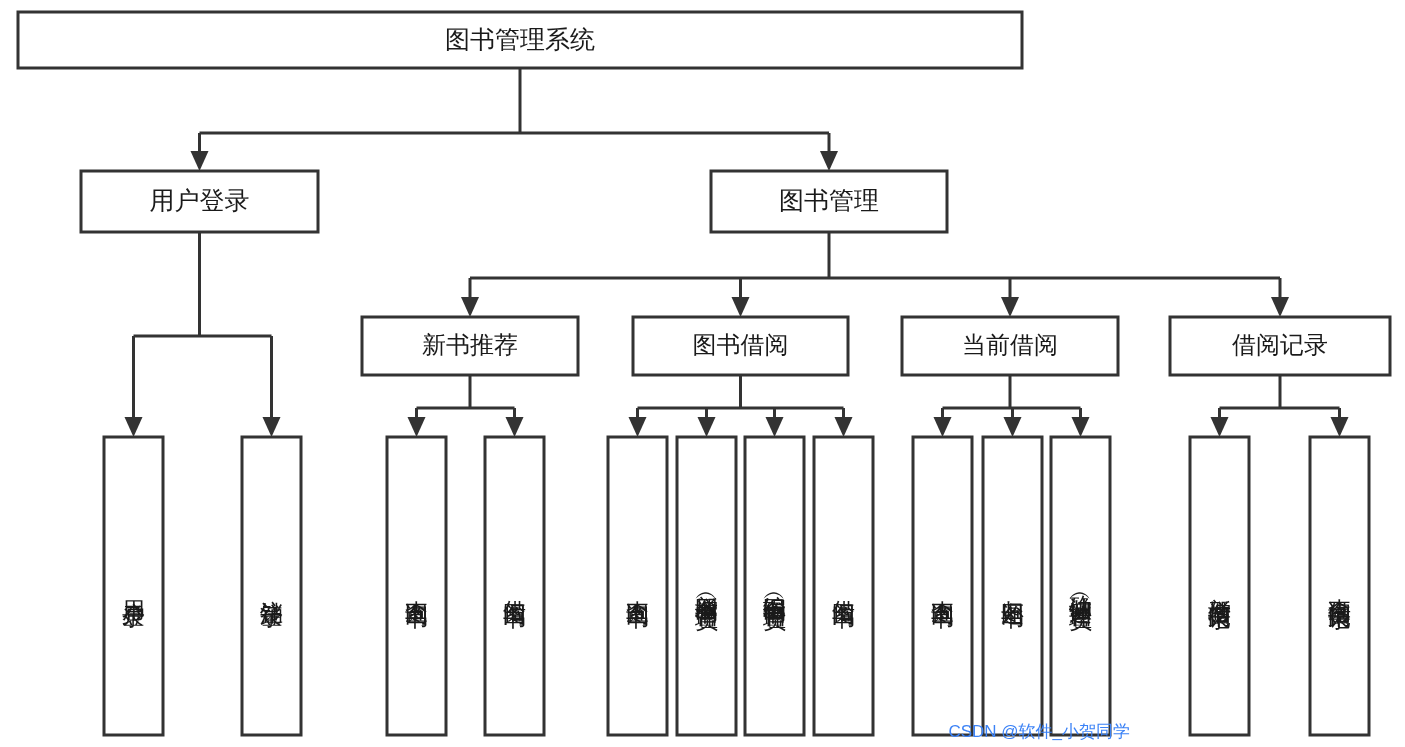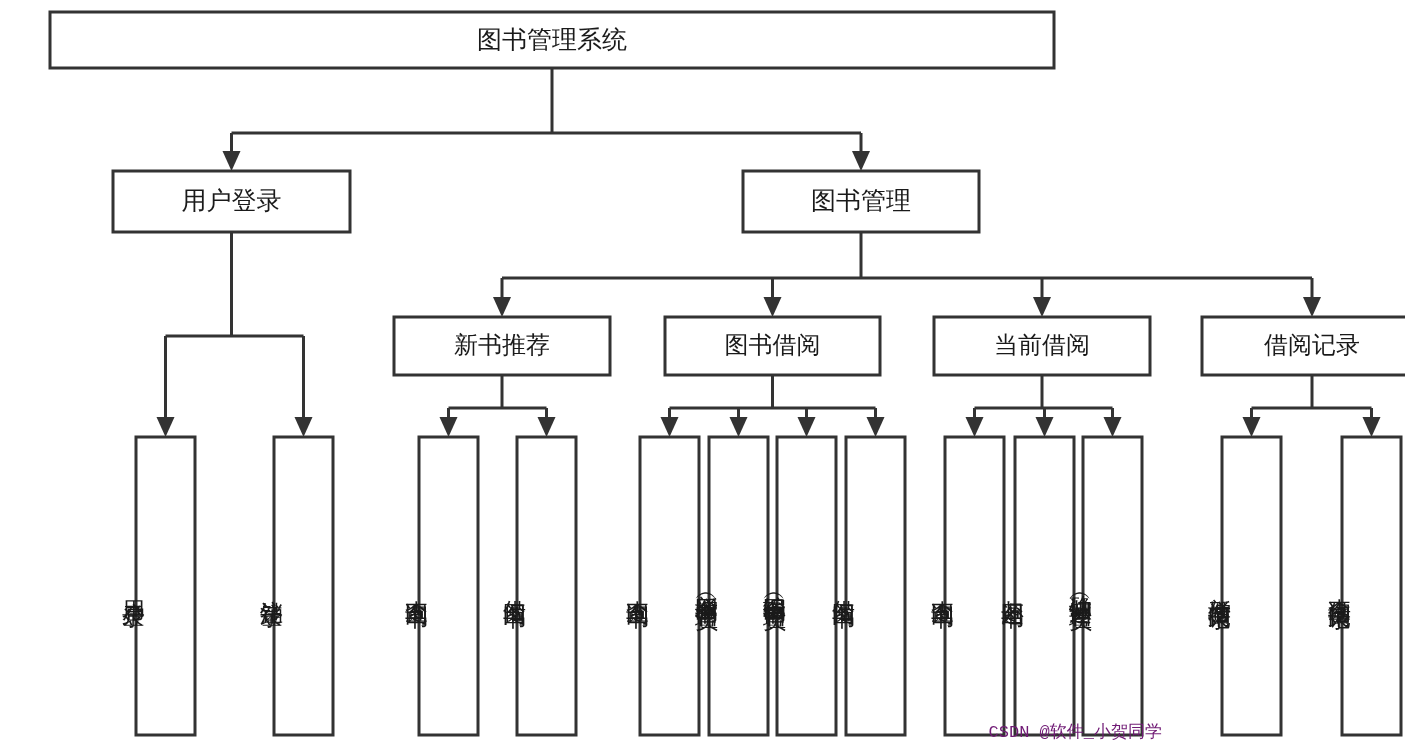--- a/index.html
+++ b/index.html
@@ -13,21 +13,20 @@
     font-family: "Liberation Sans", "DejaVu Sans", sans-serif;
     overflow: hidden;
     position: relative;
   }
   #diagram-root {
     position: absolute;
     top: 0;
     left: 0;
     width: 1140px;
     height: 747px;
-    padding-left: 32px;
   }
   .node-box {
     fill: #ffffff;
     stroke: #333333;
     stroke-width: 3;
   }
   .connector {
     stroke: #333333;
     stroke-width: 3;
     fill: none;
@@ -57,23 +56,23 @@
     line-height: 1.08;
     color: #1a1a1a;
     letter-spacing: 2px;
     white-space: nowrap;
     pointer-events: none;
   }
   .watermark {
     position: absolute;
     right: 10px;
     bottom: 4px;
-    font-family: Liberation Mono, monospace;
+    font-family: Liberation Sans, sans-serif;
     font-size: 17px;
-    color: #701a75;
+    color: #3b82f6;
     white-space: nowrap;
     user-select: none;
   }
 </style>
 </head>
 <body>
 
 <div id="diagram-root">
   <svg id="chart-svg" width="1405" height="747" viewBox="0 0 1405 747" xmlns="http://www.w3.org/2000/svg">
     <g id="connectors-layer">

